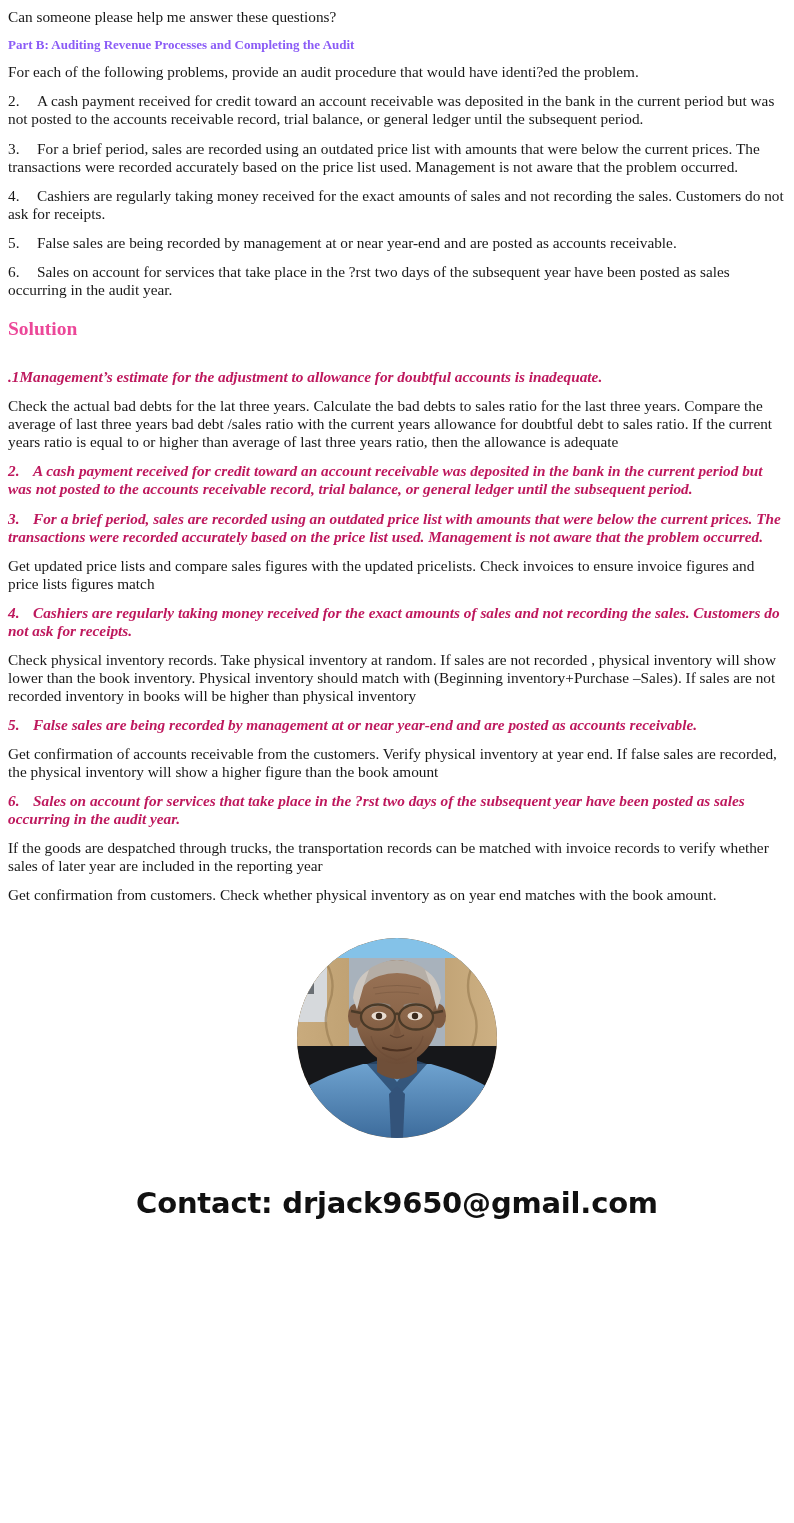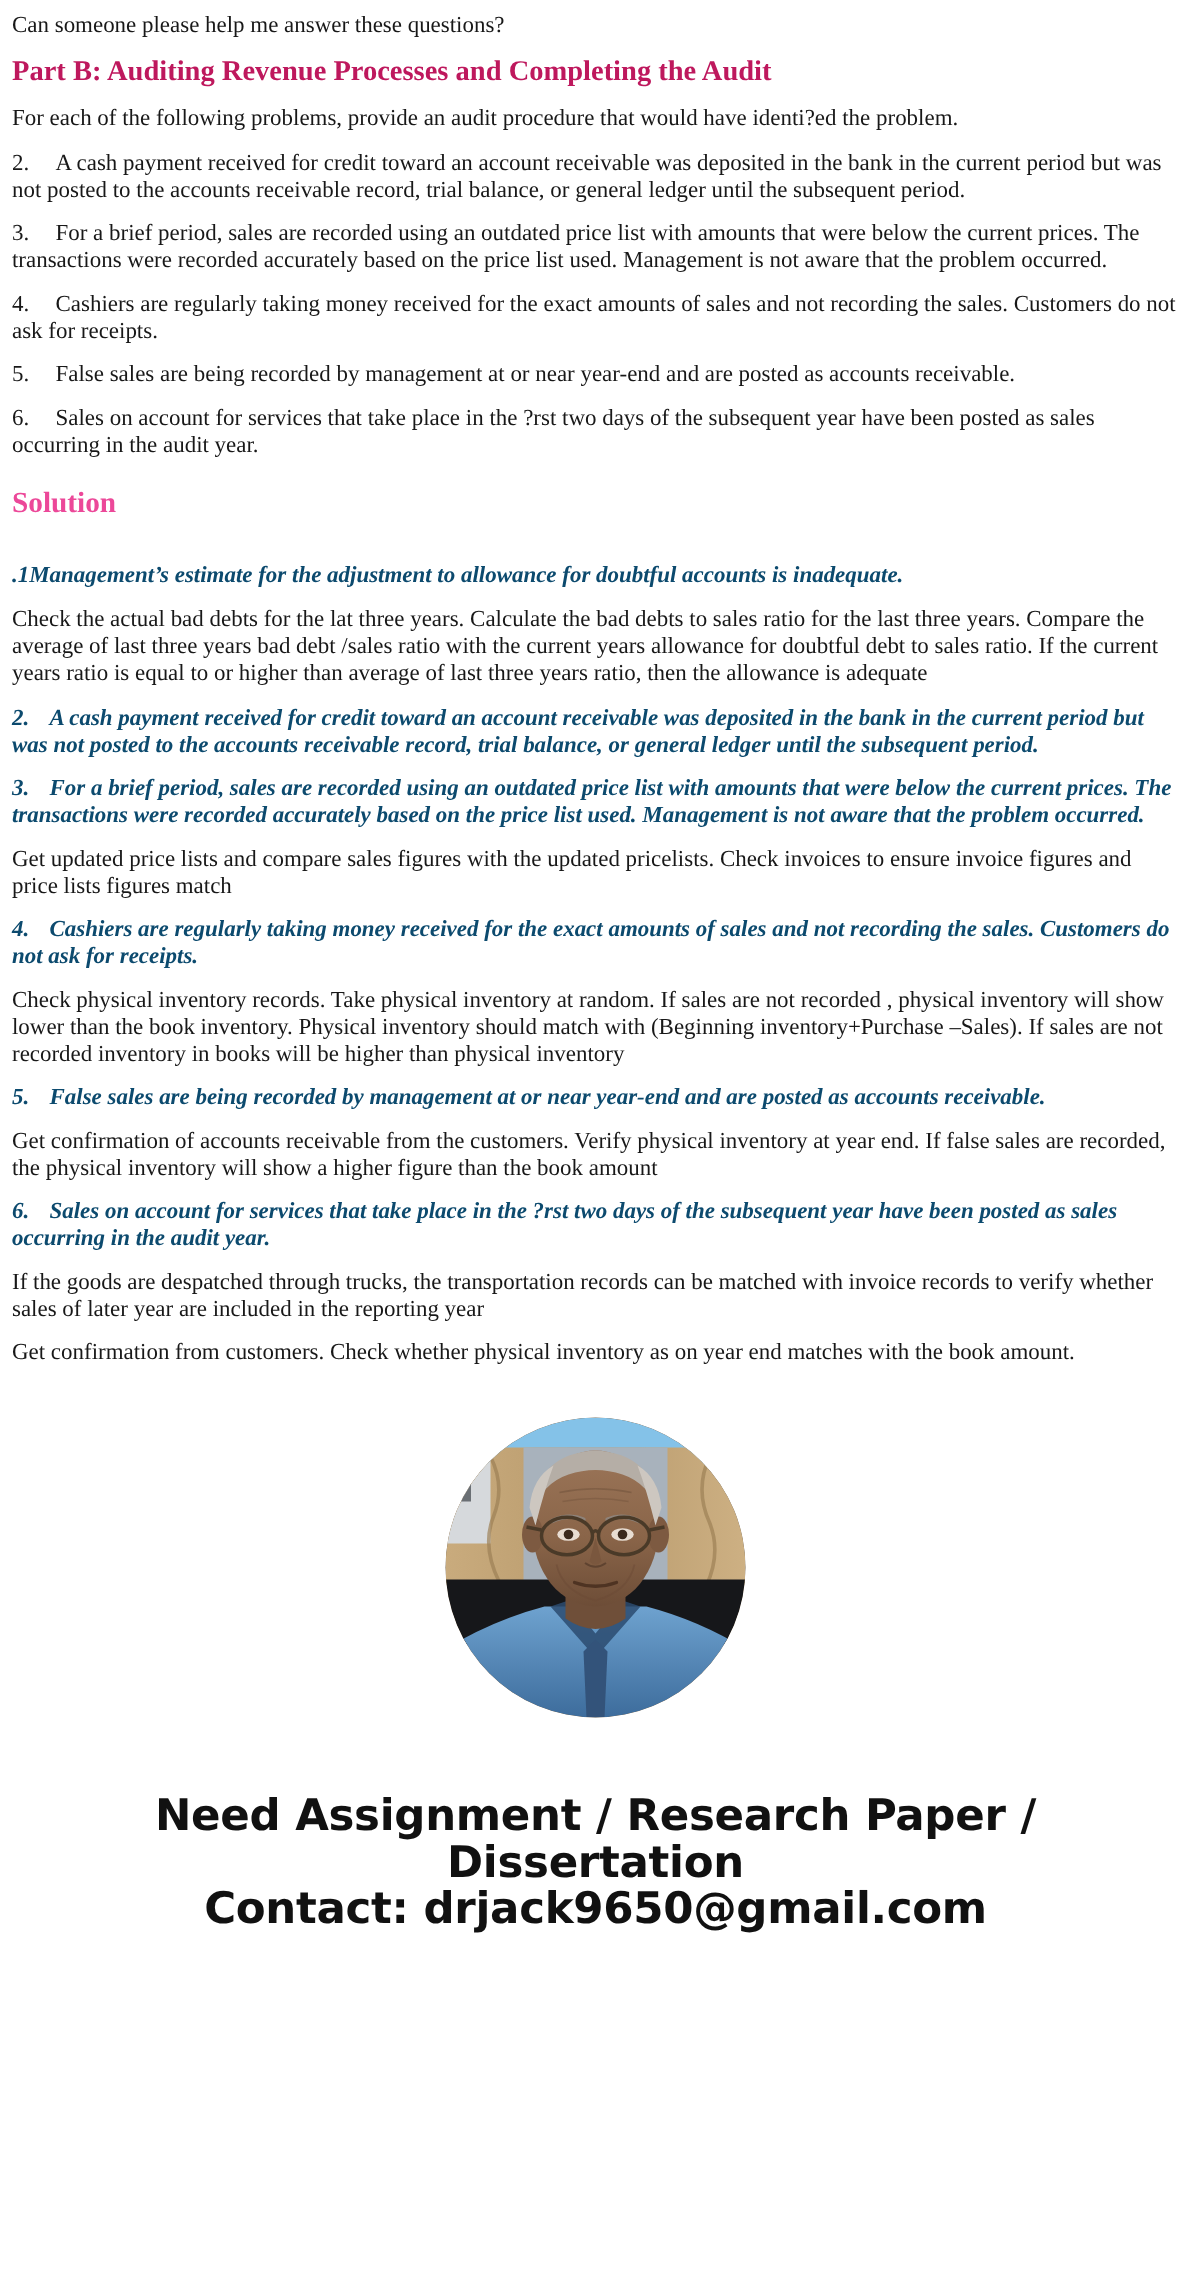--- a/index.html
+++ b/index.html
@@ -26,42 +26,42 @@
   .para {
     font-size: 15.3px;
     line-height: 1.18;
     margin: 0 0 11px 0;
     text-align: left;
     color: #181818;
   }
   .para:first-child { margin-top: 8px; }
 
   .heading-b {
-    font-size: 19px;
+    font-size: 13px;
     line-height: 1.18;
     font-weight: bold;
     margin: 0 0 11px 0;
-    color: #be185d;
+    color: #8b5cf6;
   }
 
   .heading-solution {
     font-size: 19.5px;
     line-height: 1.2;
     font-weight: bold;
     margin: 18px 0 28px 0;
     color: #ec4899;
   }
 
   .bi {
     font-size: 15.3px;
     line-height: 1.18;
     font-weight: bold;
     font-style: italic;
     margin: 0 0 11px 0;
-    color: #0c4a6e;
+    color: #be185d;
   }
 
   
   .numtab {
     display: inline-block;
     min-width: 29px;
   }
   .numtab-s {
     display: inline-block;
     min-width: 25px;
@@ -224,17 +224,16 @@
 
           <path d="M86 110 Q100 115 114 110" stroke="#4e3322" stroke-width="2.2" fill="none" stroke-linecap="round"></path>
 
           <path d="M74 98 Q78 116 100 122 Q122 116 126 98" stroke="#6a4a35" stroke-width="1.2" fill="none" opacity="0.45"></path>
         </g>
       </svg>
     </div>
   </div>
 
   <div class="footer">
-    <div class="footer-line1">Need Assignment / Research Paper / Dissertation</div>
     <div class="footer-line2">Contact: drjack9650@gmail.com</div>
   </div>
 
 </div>
 
 </body></html>

